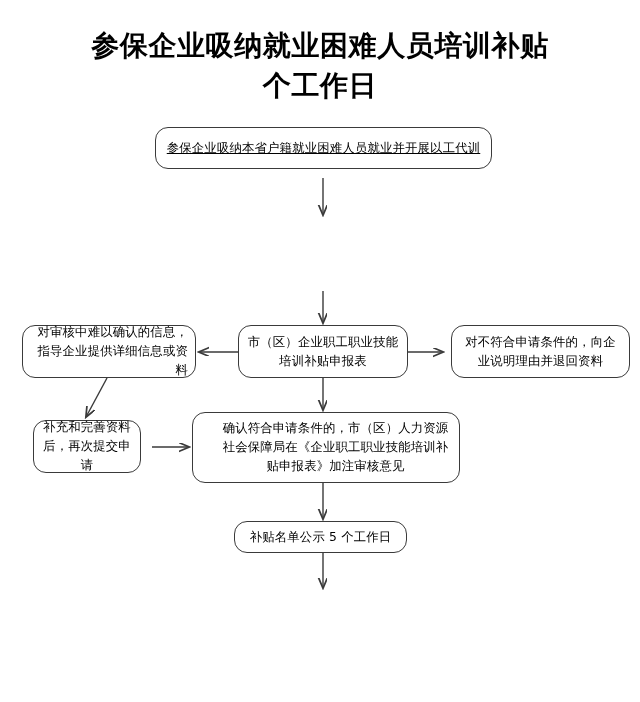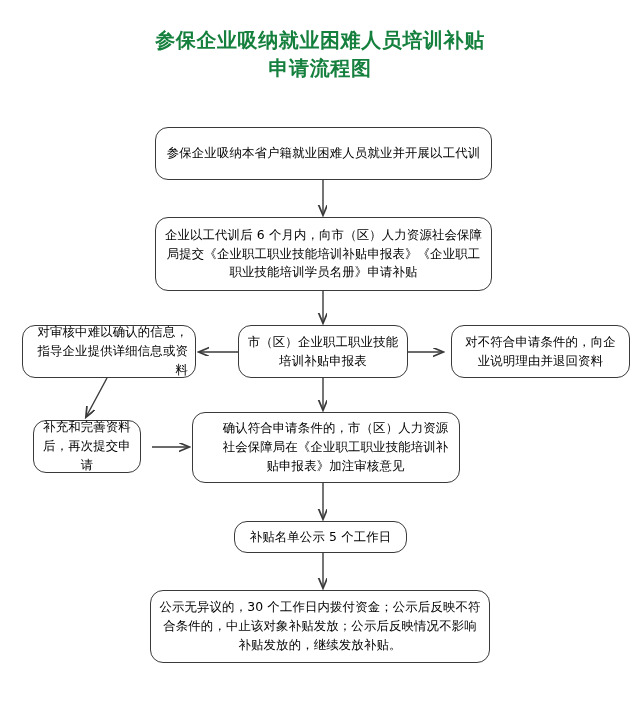--- a/index.html
+++ b/index.html
@@ -24,24 +24,24 @@
   
   .title-block {
     position: absolute;
     left: 0;
     top: 26px;
     width: 640px;
     text-align: center;
     line-height: 1.42;
   }
   .title-line {
-    font-size: 20px;
+    font-size: 28px;
     font-weight: bold;
     letter-spacing: 0.6px;
-    color: #15803d;
+    color: #000000;
     white-space: nowrap;
   }
 
   
   .node {
     position: absolute;
     box-sizing: border-box;
     border: 1.3px solid #3a3a3a;
     border-radius: 13px;
     background: #ffffff;
@@ -51,21 +51,21 @@
     text-align: center;
     padding: 2px 7px;
     line-height: 1.52;
     font-size: 12.4px;
     letter-spacing: 0.15px;
     color: #000;
   }
   .node .txt { display: block; width: 100%; }
 
   
-  #node-start      { left:155px; top:127px; width:337px; height:53px; }
+  #node-start      { left:155px; top:127px; width:337px; height:42px;text-decoration:underline; }
   #node-submit     { left:155px; top:217px; width:337px; height:74px; }
   #node-clarify    { left:22px;  top:325px; width:174px; height:53px;text-align:right; }
   #node-review     { left:238px; top:325px; width:170px; height:53px; }
   #node-reject     { left:451px; top:325px; width:179px; height:53px; }
   #node-resubmit   { left:33px;  top:420px; width:108px; height:53px; }
   #node-approve    { left:192px; top:412px; width:268px; height:71px;padding-left:26px; }
   #node-publicity  { left:234px; top:521px; width:173px; height:32px;justify-content:center; }
   #node-payout     { left:150px; top:590px; width:340px; height:73px; }
 
   
@@ -81,21 +81,21 @@
     fill: none;
   }
 </style>
 </head>
 <body>
 
 <div id="page">
 
   <div class="title-block">
     <div class="title-line">参保企业吸纳就业困难人员培训补贴</div>
-    <div class="title-line">申请流程图</div>
+    <div class="title-line">个工作日</div>
   </div>
 
   <svg id="connectors" viewBox="0 0 640 702" width="640" height="702" xmlns="http://www.w3.org/2000/svg">
     <defs>
       <marker id="arrowhead" markerWidth="9" markerHeight="9" refX="7.4" refY="3.2" orient="auto" markerUnits="strokeWidth">
         <path d="M0,0 L7.6,3.2 L0,6.4" fill="none" stroke="#3a3a3a" stroke-width="1.25"></path>
       </marker>
     </defs>
 
     <line class="conn" x1="323" y1="178" x2="323" y2="215" marker-end="url(#arrowhead)"></line>
@@ -114,23 +114,20 @@
 
     <line class="conn" x1="323" y1="483" x2="323" y2="519" marker-end="url(#arrowhead)"></line>
 
     <line class="conn" x1="323" y1="553" x2="323" y2="588" marker-end="url(#arrowhead)"></line>
   </svg>
 
   <div class="node" id="node-start">
     <span class="txt">参保企业吸纳本省户籍就业困难人员就业并开展以工代训</span>
   </div>
 
-  <div class="node" id="node-submit">
-    <span class="txt">企业以工代训后 6 个月内，向市（区）人力资源社会保障局提交《企业职工职业技能培训补贴申报表》《企业职工职业技能培训学员名册》申请补贴</span>
-  </div>
 
   <div class="node" id="node-clarify">
     <span class="txt">对审核中难以确认的信息，指导企业提供详细信息或资料</span>
   </div>
 
   <div class="node" id="node-review">
     <span class="txt">市（区）企业职工职业技能培训补贴申报表</span>
   </div>
 
   <div class="node" id="node-reject">
@@ -142,17 +139,14 @@
   </div>
 
   <div class="node" id="node-approve">
     <span class="txt">确认符合申请条件的，市（区）人力资源社会保障局在《企业职工职业技能培训补贴申报表》加注审核意见</span>
   </div>
 
   <div class="node" id="node-publicity">
     <span class="txt">补贴名单公示 5 个工作日</span>
   </div>
 
-  <div class="node" id="node-payout">
-    <span class="txt">公示无异议的，30 个工作日内拨付资金；公示后反映不符合条件的，中止该对象补贴发放；公示后反映情况不影响补贴发放的，继续发放补贴。</span>
-  </div>
 
 </div>
 
 </body></html>

